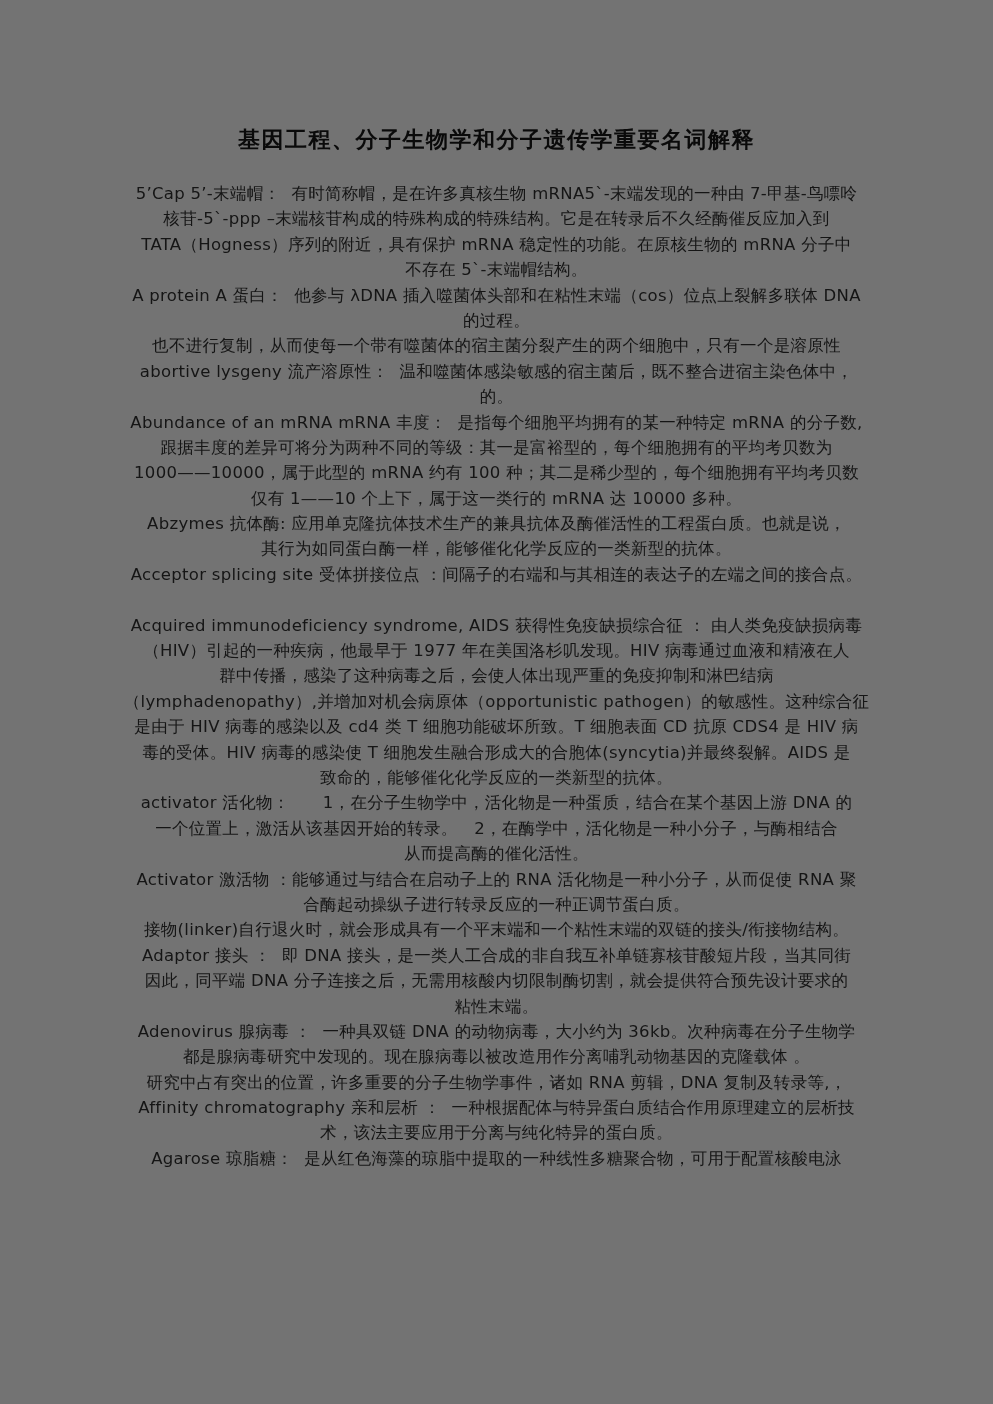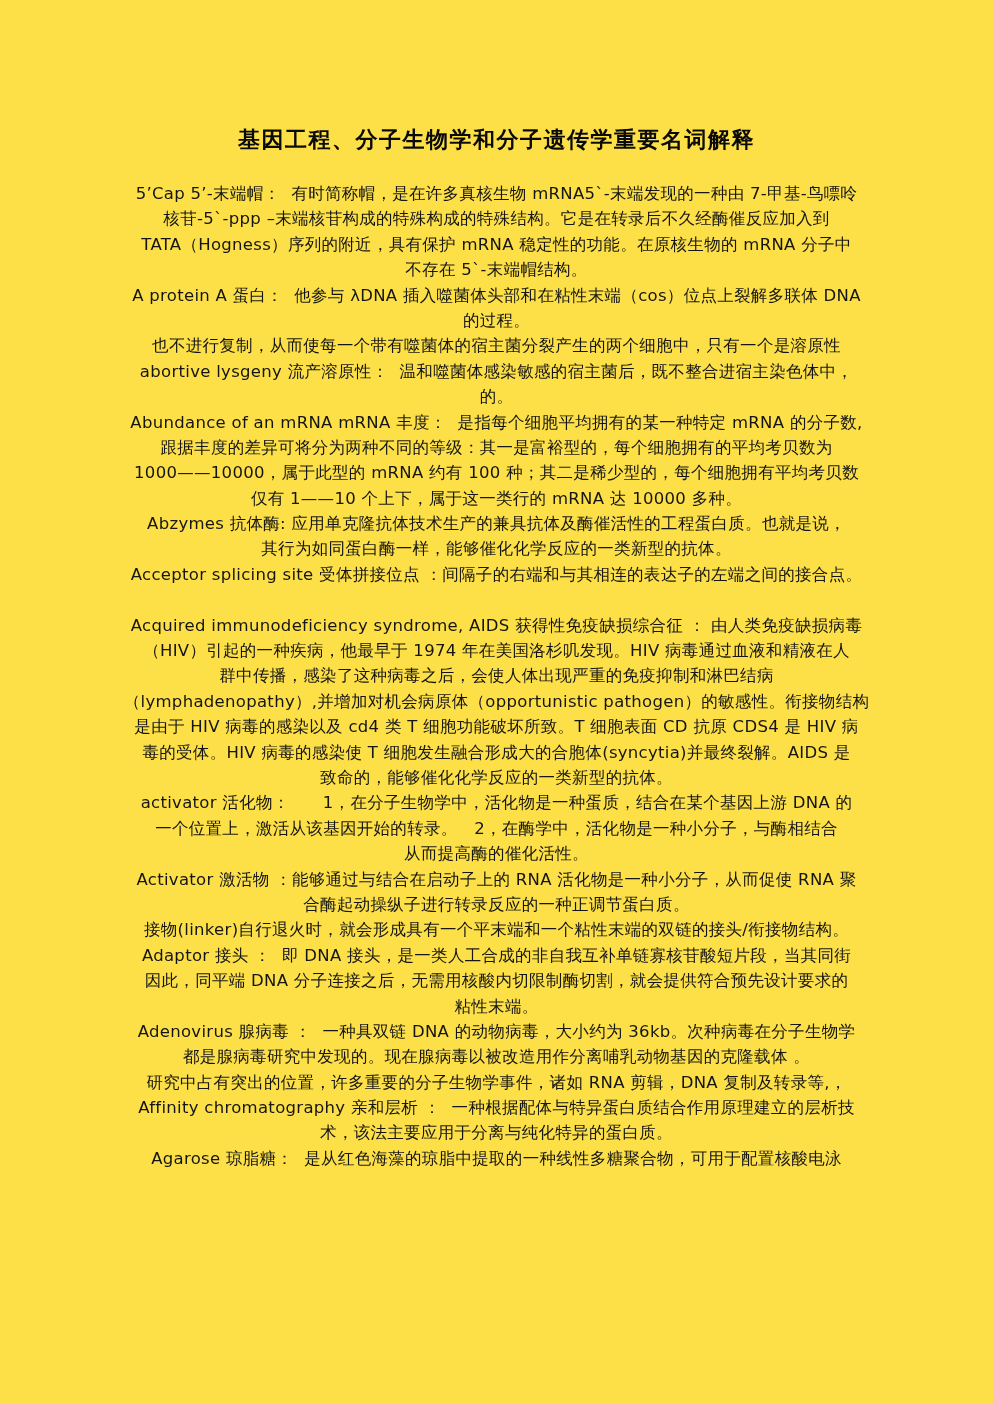--- a/index.html
+++ b/index.html
@@ -1,20 +1,20 @@
 <!DOCTYPE html>
 <html><head>
 <meta charset="utf-8">
 <style>
   html, body { margin: 0; padding: 0; background: #ffffff; }
   .page {
     position: relative;
     width: 993px;
     height: 1404px;
-    background: #fde047;
+    background: #737373;
     box-sizing: border-box;
     padding-top: 126px;
     font-family: "DejaVu Sans", sans-serif;
     color: #151515;
     overflow: hidden;
   }
   .title {
     font-size: 22px;
     font-weight: bold;
     text-align: center;
@@ -66,23 +66,23 @@
       <div class="entry">
         <div class="line">Abzymes 抗体酶: 应用单克隆抗体技术生产的兼具抗体及酶催活性的工程蛋白质。也就是说，</div>
         <div class="line">其行为如同蛋白酶一样，能够催化化学反应的一类新型的抗体。</div>
       </div>
       <div class="entry">
         <div class="line">Acceptor splicing site 受体拼接位点 ：间隔子的右端和与其相连的表达子的左端之间的接合点。</div>
       </div>
       <div class="line blank">&nbsp;</div>
       <div class="entry">
         <div class="line">Acquired immunodeficiency syndrome, AIDS 获得性免疫缺损综合征 ： 由人类免疫缺损病毒</div>
-        <div class="line">（HIV）引起的一种疾病，他最早于 1974 年在美国洛杉叽发现。HIV 病毒通过血液和精液在人</div>
+        <div class="line">（HIV）引起的一种疾病，他最早于 1977 年在美国洛杉叽发现。HIV 病毒通过血液和精液在人</div>
         <div class="line">群中传播，感染了这种病毒之后，会使人体出现严重的免疫抑制和淋巴结病</div>
-        <div class="line">（lymphadenopathy）,并增加对机会病原体（opportunistic pathogen）的敏感性。衔接物结构</div>
+        <div class="line">（lymphadenopathy）,并增加对机会病原体（opportunistic pathogen）的敏感性。这种综合征</div>
         <div class="line">是由于 HIV 病毒的感染以及 cd4 类 T 细胞功能破坏所致。T 细胞表面 CD 抗原 CDS4 是 HIV 病</div>
         <div class="line">毒的受体。HIV 病毒的感染使 T 细胞发生融合形成大的合胞体(syncytia)并最终裂解。AIDS 是</div>
         <div class="line">致命的，能够催化化学反应的一类新型的抗体。</div>
       </div>
       <div class="entry">
         <div class="line">activator 活化物：      1，在分子生物学中，活化物是一种蛋质，结合在某个基因上游 DNA 的</div>
         <div class="line">一个位置上，激活从该基因开始的转录。   2，在酶学中，活化物是一种小分子，与酶相结合</div>
         <div class="line">从而提高酶的催化活性。</div>
       </div>
       <div class="entry">

